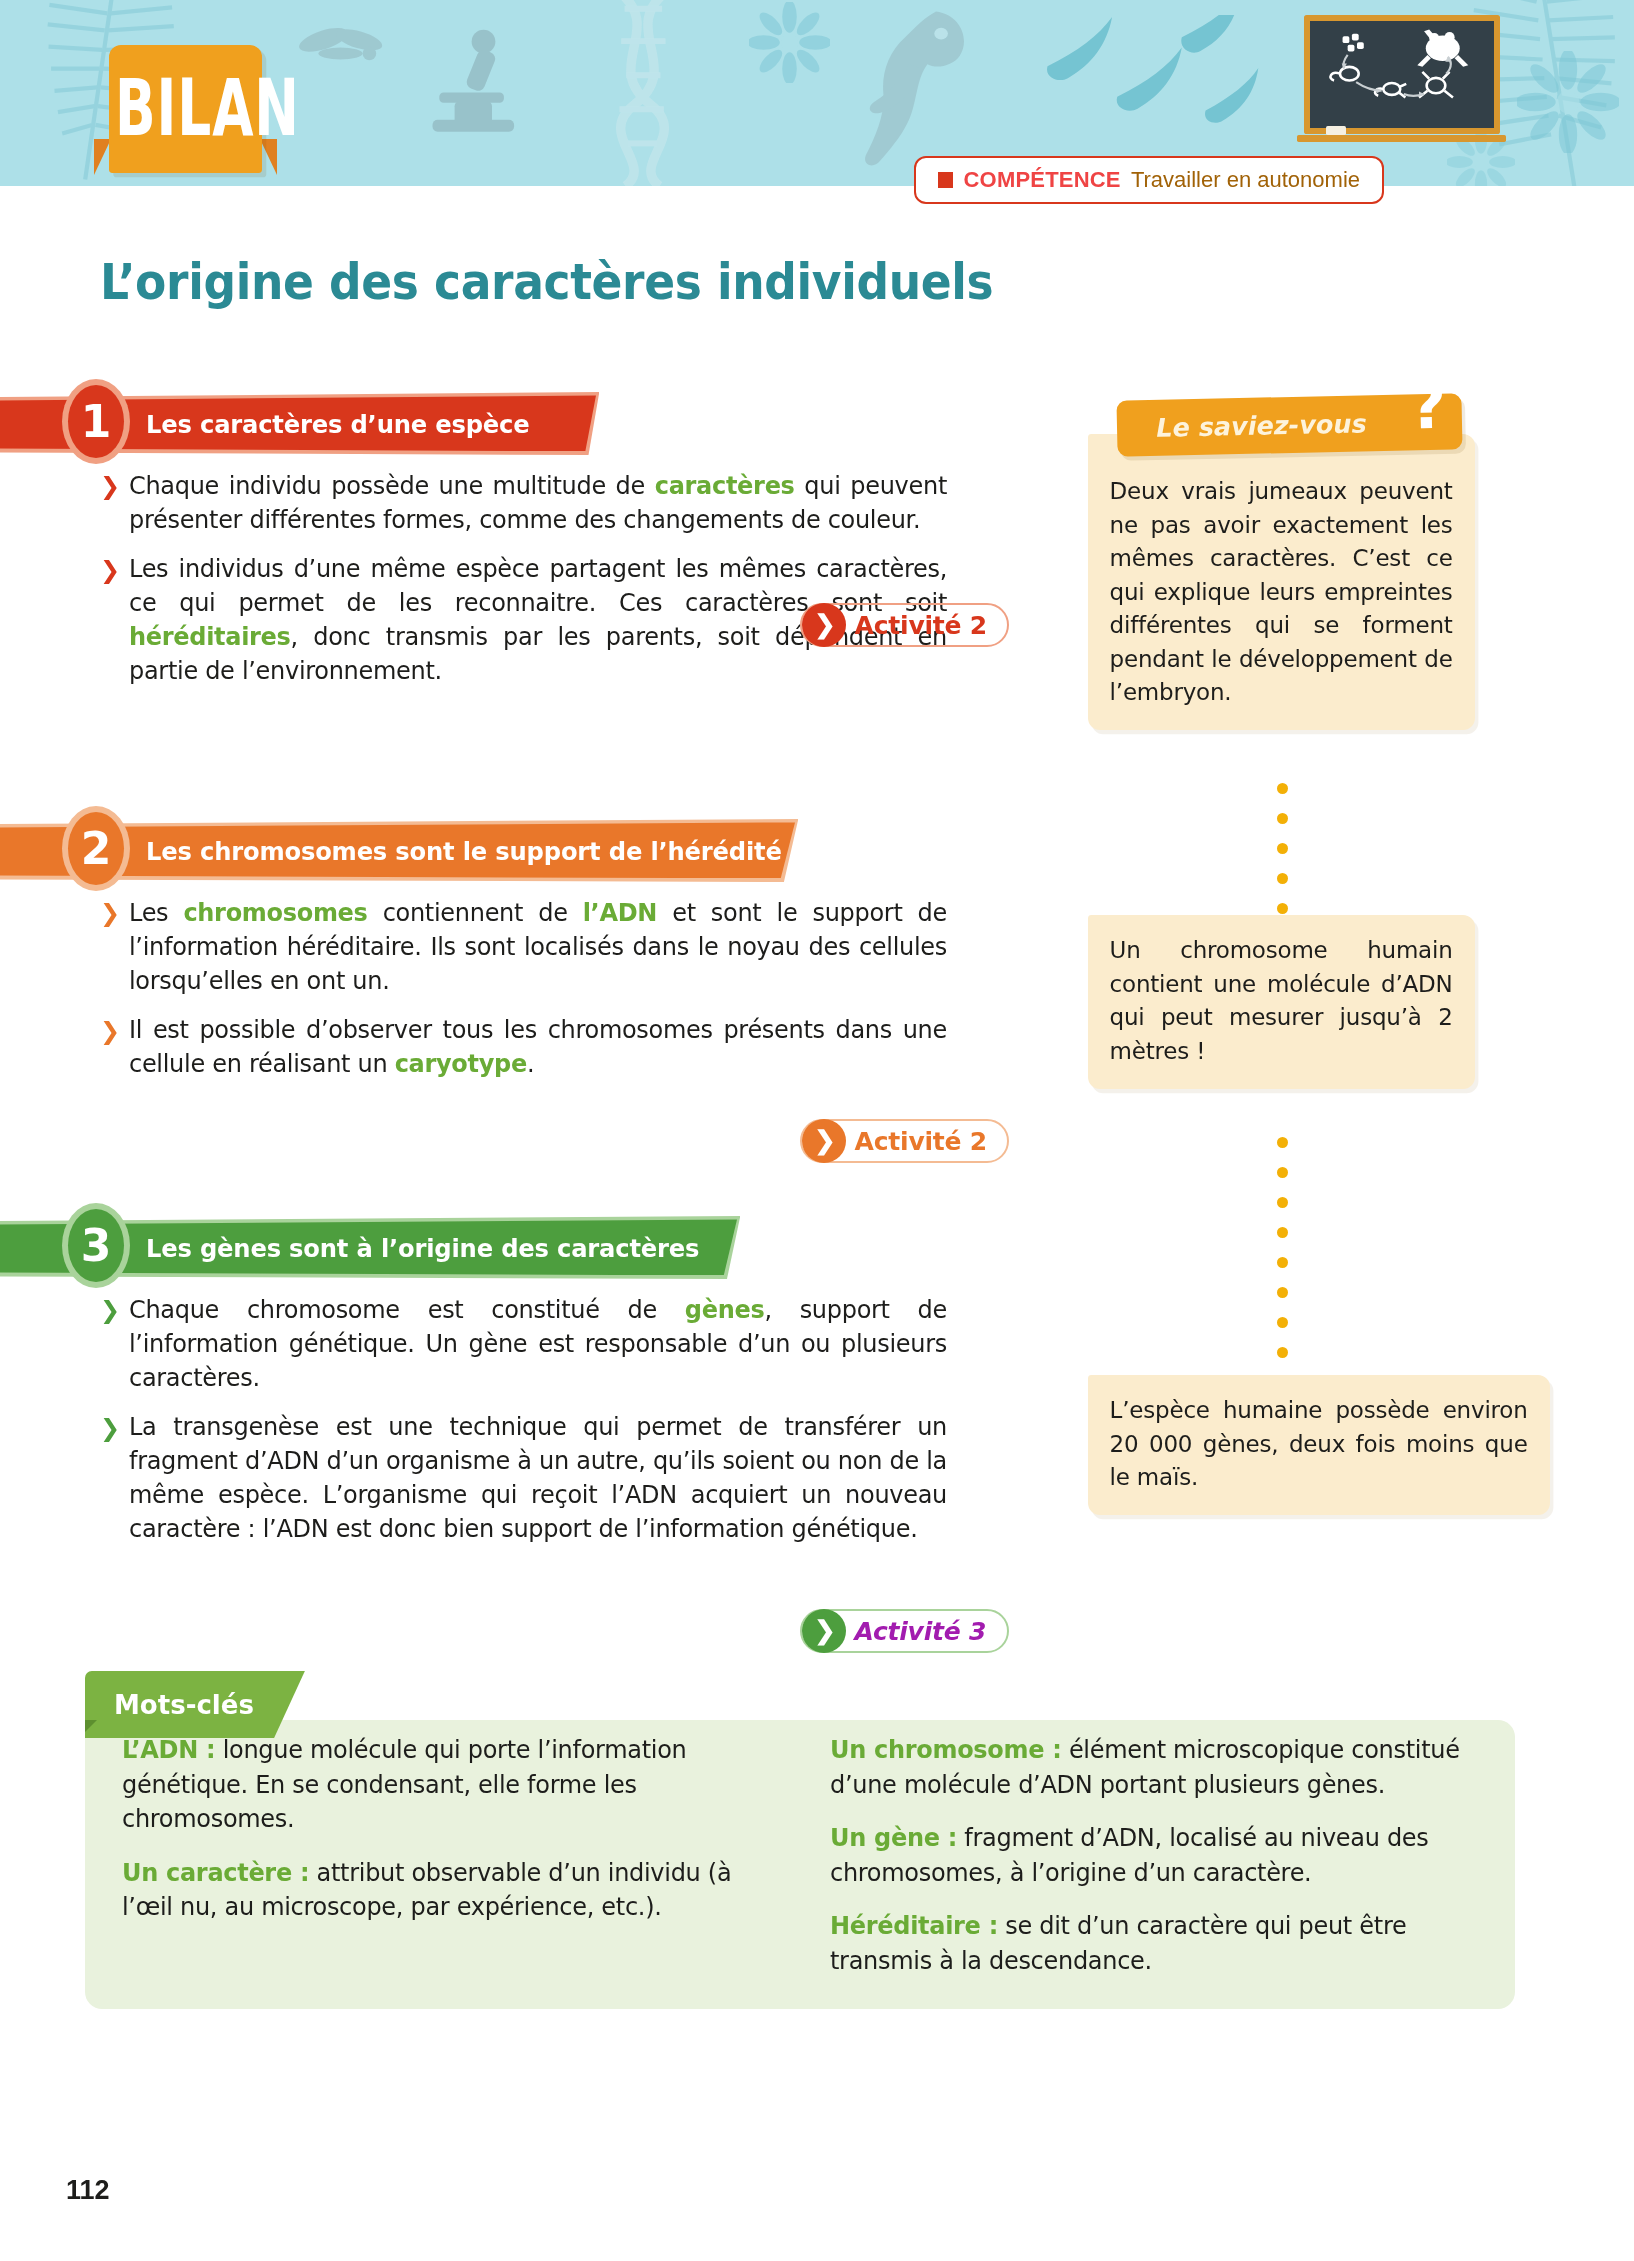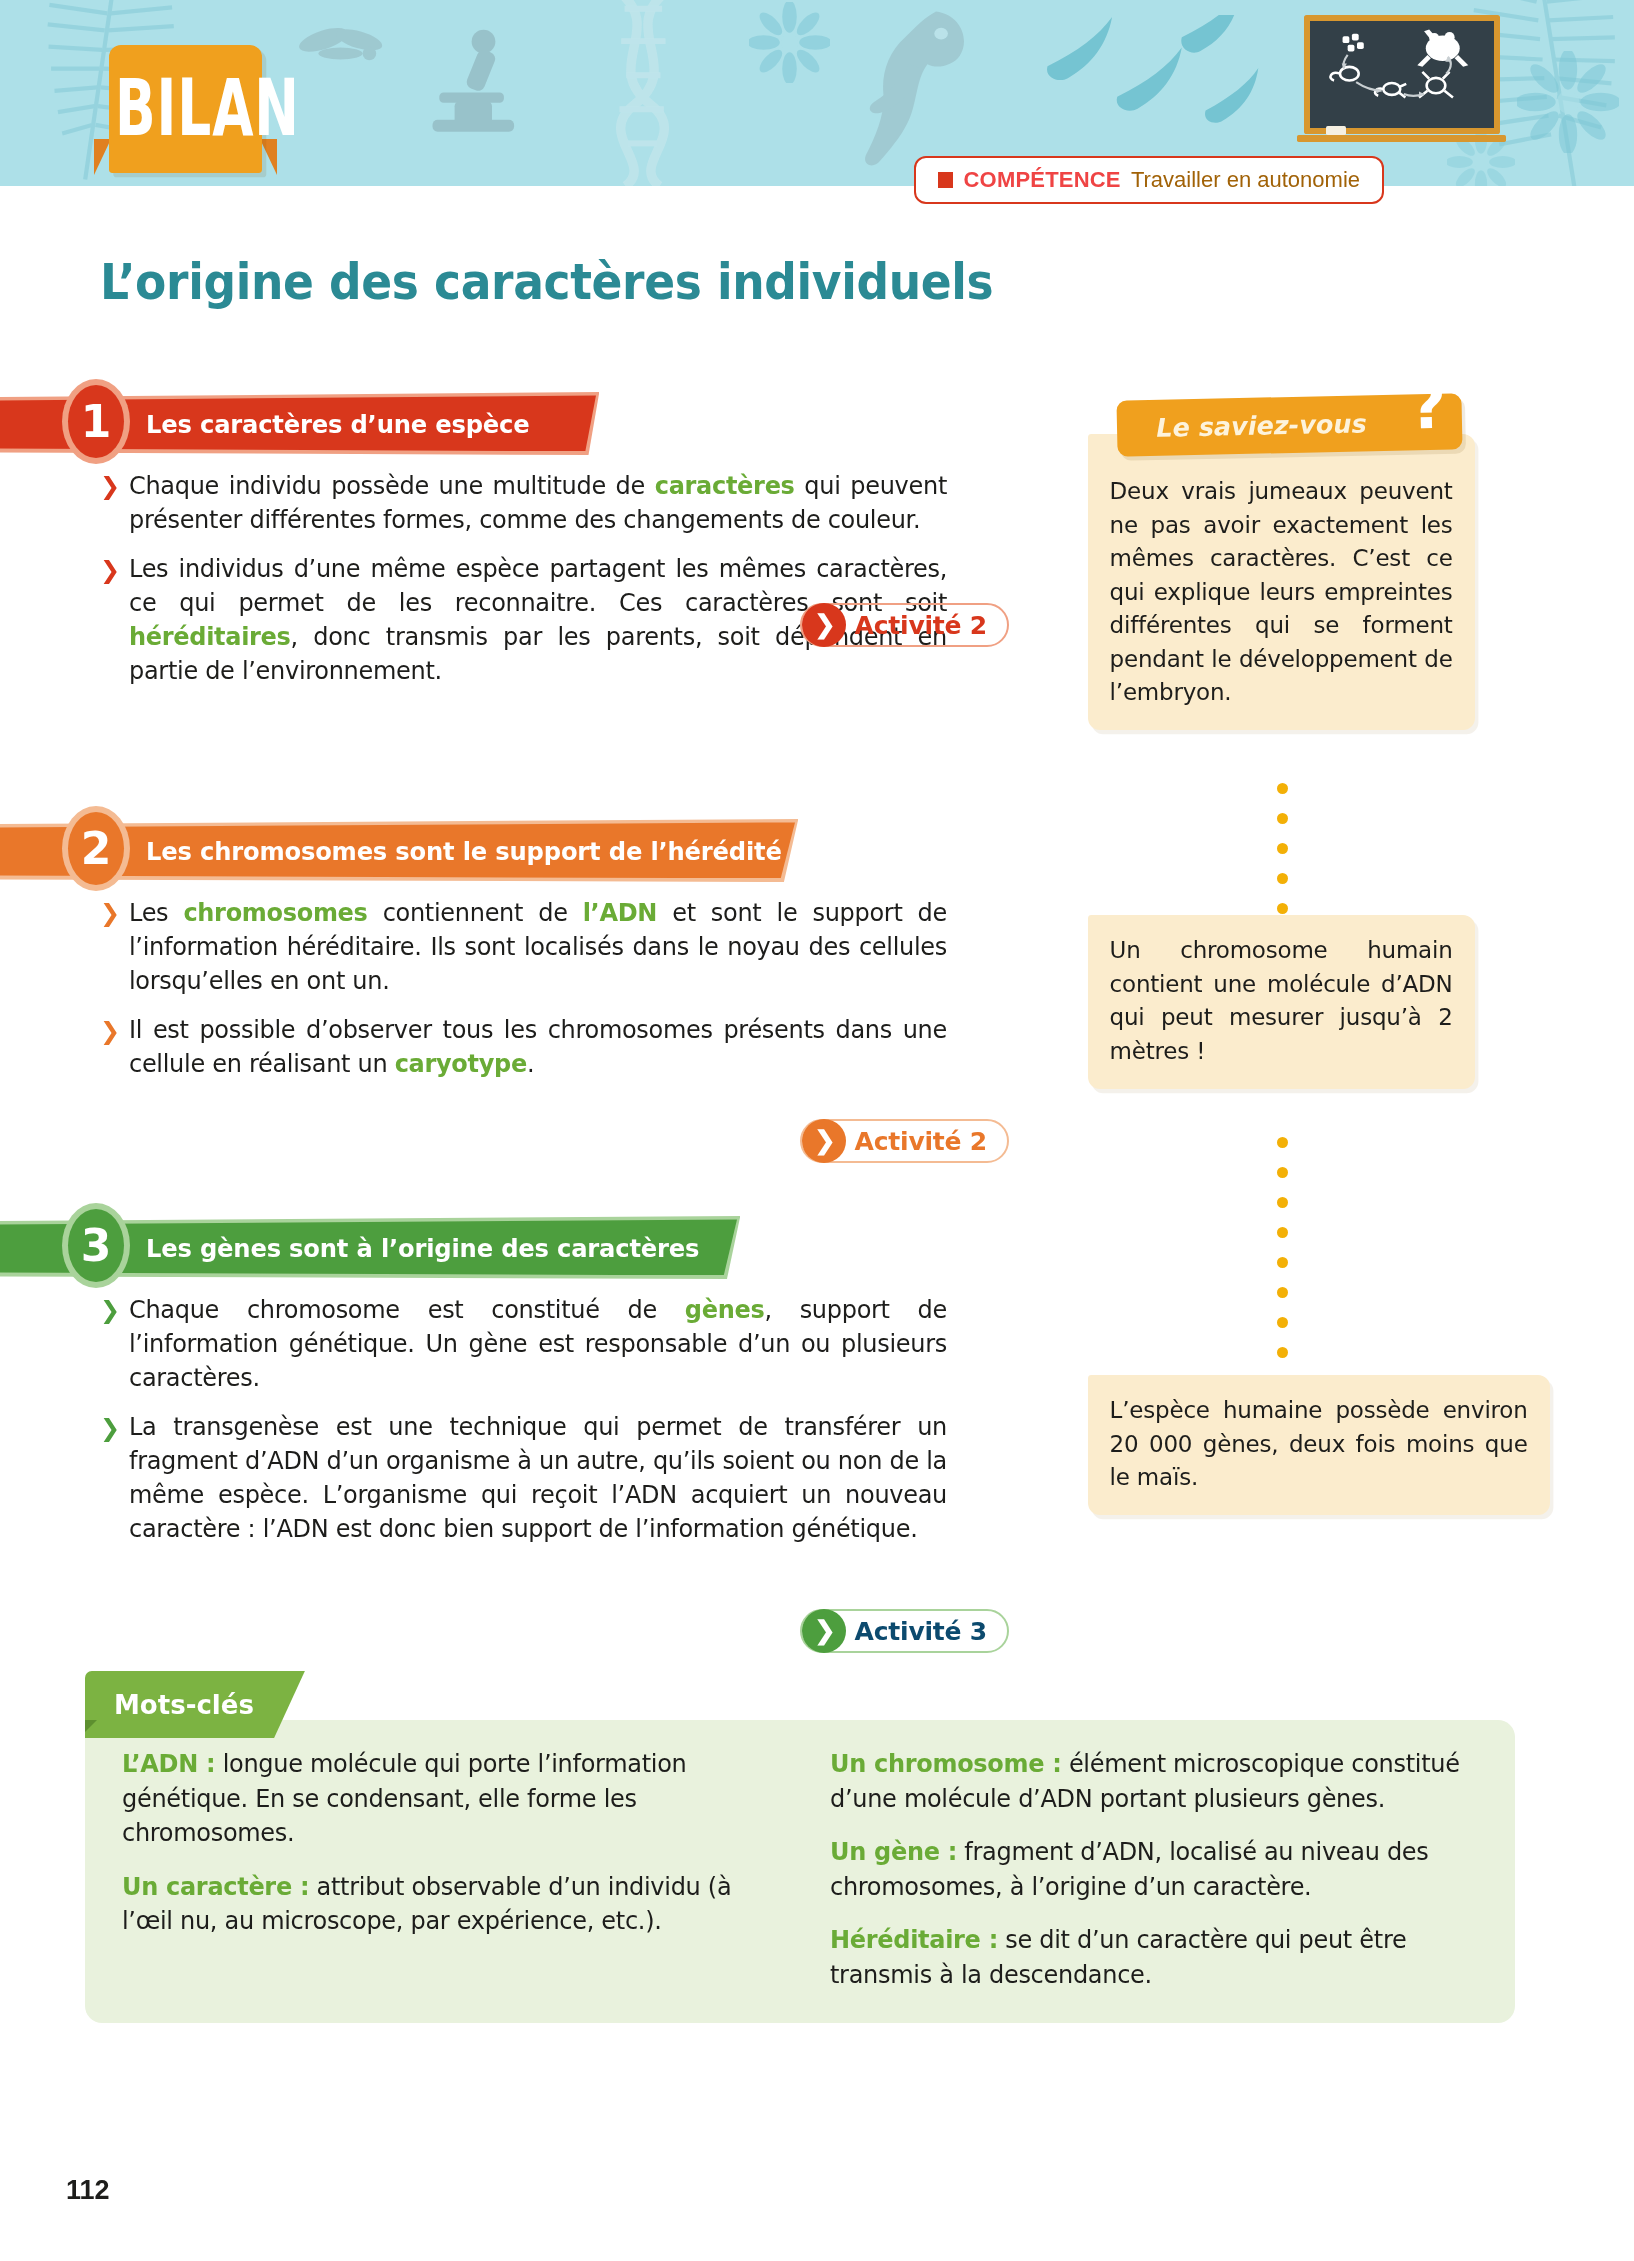--- a/index.html
+++ b/index.html
@@ -272,21 +272,21 @@
     white-space: nowrap;
   }
   .act-red { border: 2.6px solid #f0a083; }
   .act-red .act-circle { background: #d8371c; }
   .act-red .act-label { color: #d8371c; }
   .act-orange { border: 2.6px solid #f4bb93; }
   .act-orange .act-circle { background: #e9772a; }
   .act-orange .act-label { color: #e9772a; }
   .act-green { border: 2.6px solid #a9d39b; }
   .act-green .act-circle { background: #4d9e3e; }
-  .act-green .act-label { color: #0c4a6e; }
+  .act-green .act-label { color: #a21caf; font-style: italic; }
 
   
   #right-col {
     position: absolute;
     left: 1074px; top: 0;
     width: 409px;
   }
 
   #dyk-tab {
     position: absolute;
@@ -374,21 +374,21 @@
   #mc-notch {
     position: absolute;
     left: 0; top: 0;
     width: 0; height: 0;
     border-style: solid;
     border-width: 12px 12px 0 0;
     border-color: #5d8f2f transparent transparent transparent;
   }
   #mc-grid {
     display: flex;
-    padding: 27px 37px 31px 37px;
+    padding: 13px 37px 31px 37px;
     gap: 60px;
   }
   .mc-col { flex: 1; }
   .mc-entry {
     font-size: 24px;
     line-height: 1.44;
     color: #1d1d1b;
     margin-bottom: 19px;
     font-family: "DejaVu Sans", sans-serif;
     letter-spacing: -0.3px;

